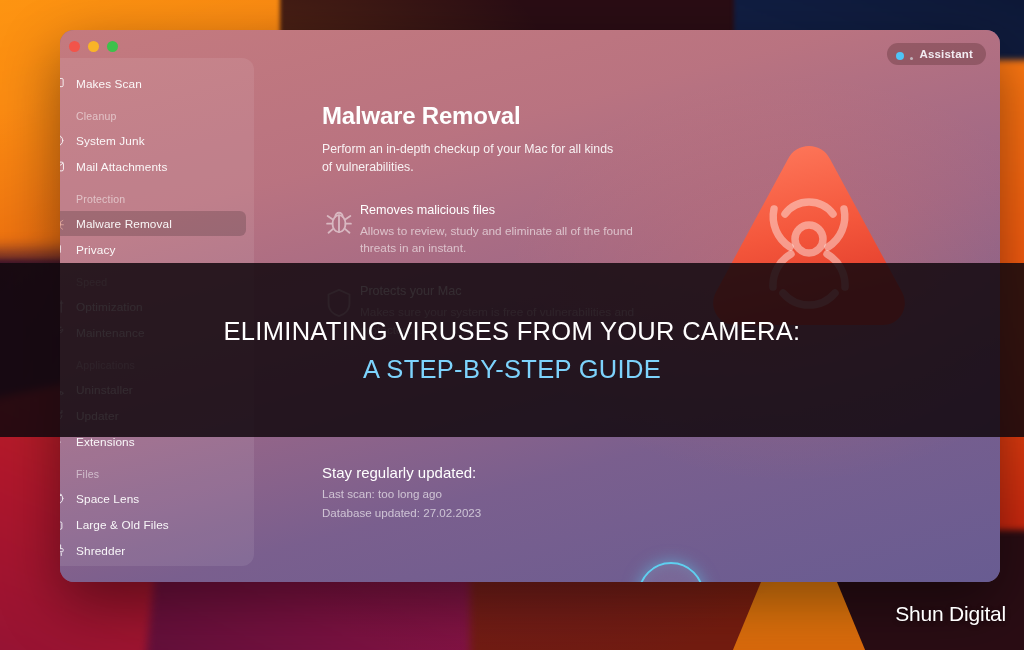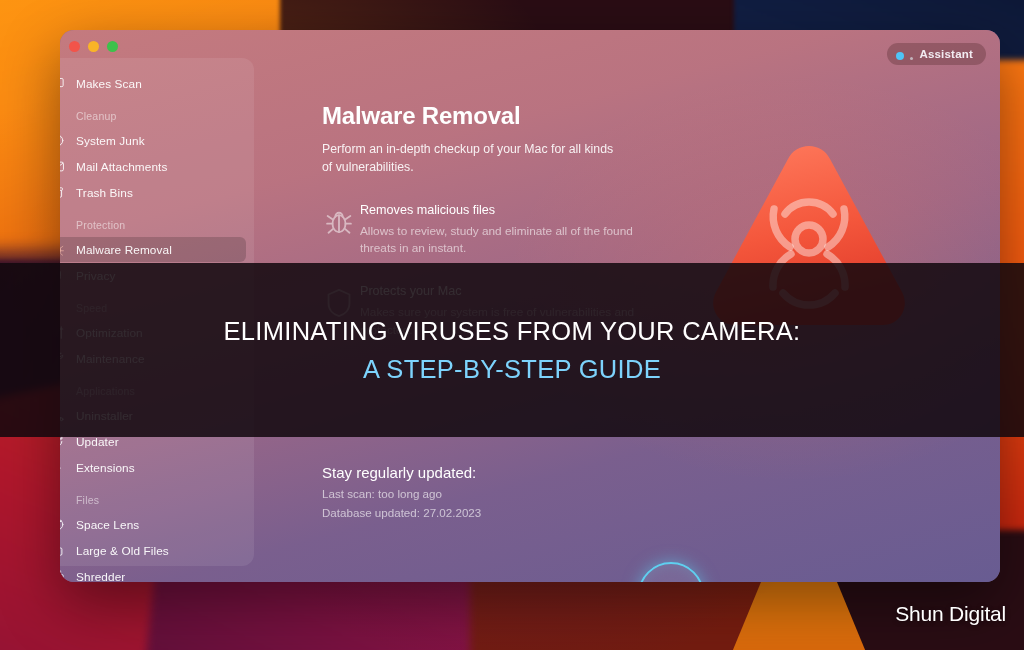--- a/index.html
+++ b/index.html
@@ -250,29 +250,20 @@
       <span>System Junk</span>
     </div>
     <div class="nav-item">
       <span class="ico">
         <svg viewBox="0 0 24 24" fill="none" stroke="#fff" stroke-width="1.6" stroke-linecap="round" stroke-linejoin="round">
           <rect x="2.5" y="5" width="19" height="14" rx="2.5"></rect>
             <path d="M3.5 7l8.5 6 8.5-6"></path>
         </svg>
       </span>
       <span>Mail Attachments</span>
-    </div>
-    <div class="nav-item">
-      <span class="ico">
-        <svg viewBox="0 0 24 24" fill="none" stroke="#fff" stroke-width="1.6" stroke-linecap="round" stroke-linejoin="round">
-          <rect x="4" y="4.5" width="16" height="4" rx="1.5"></rect>
-            <path d="M5.5 9v8.5a2 2 0 0 0 2 2h9a2 2 0 0 0 2-2V9"></path>
-        </svg>
-      </span>
-      <span>Trash Bins</span>
     </div>
 
     <div class="nav-group-label">Protection</div>
     <div class="nav-item selected">
       <span class="ico">
         <svg viewBox="0 0 24 24" fill="#f4b9a8" stroke="#f4b9a8" stroke-width="1.2" stroke-linecap="round">
           <ellipse cx="12" cy="13" rx="5" ry="6.3"></ellipse>
             <path d="M7 9.5 3.5 7M17 9.5 20.5 7M6.2 14H2.6M17.8 14h3.6M7 18.5 4 21M17 18.5 20 21" fill="none"></path>
           <path d="M9.2 7.6a2.8 2.8 0 0 1 5.6 0" fill="none"></path>
         </svg>

